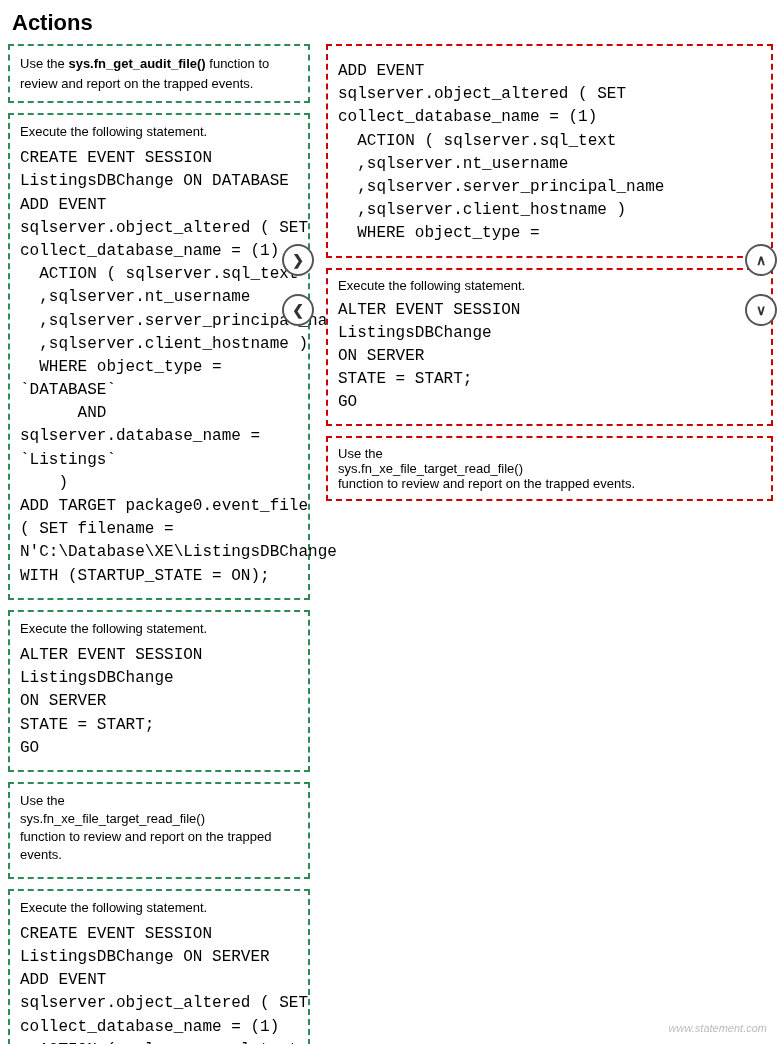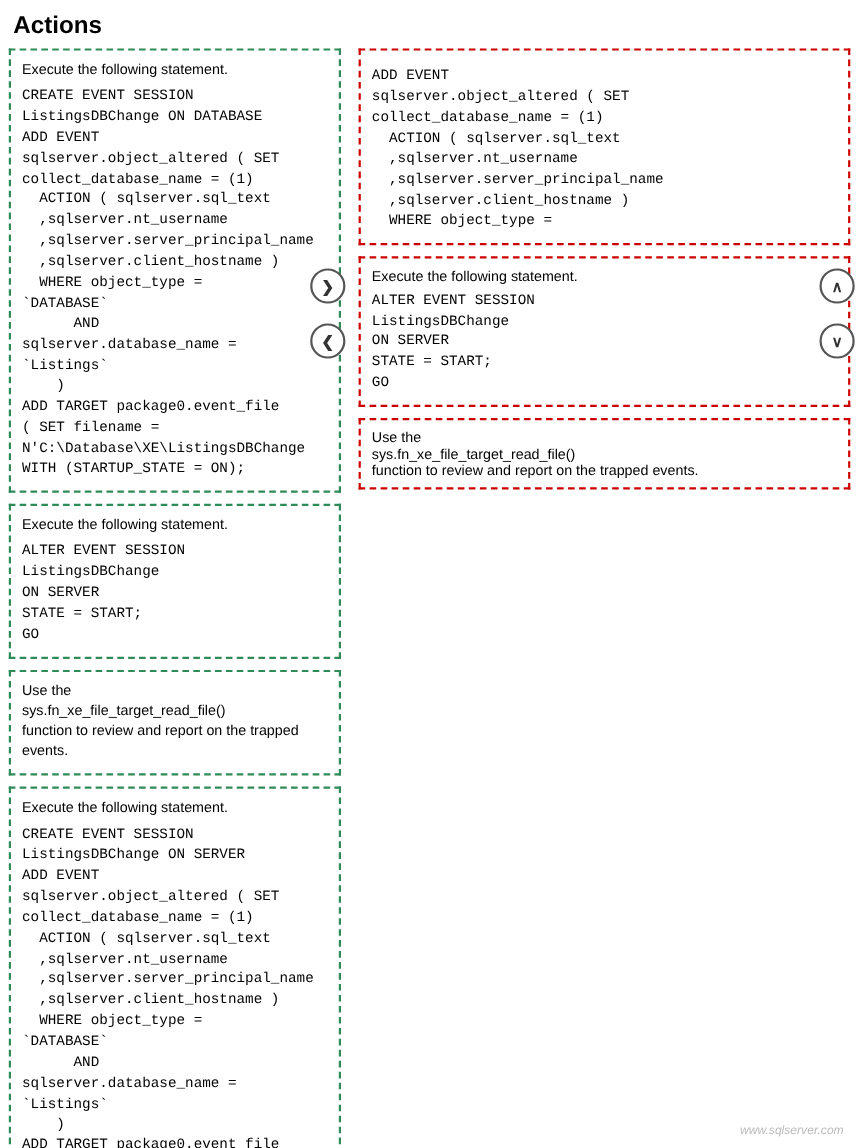--- a/index.html
+++ b/index.html
@@ -52,21 +52,21 @@
       background: #fff;
     }
 
     .card p {
       margin-bottom: 4px;
       line-height: 1.4;
     }
 
     pre, .code-block {
       font-family: 'Courier New', Courier, monospace;
-      font-size: 13px;
+      font-size: 16px;
       white-space: pre;
       line-height: 1.45;
       margin: 6px 0 2px 0;
     }
 
     .bold { font-weight: normal; }
 
     .nav-btn {
       width: 32px;
       height: 32px;
@@ -96,20 +96,23 @@
   </style>
 </head>
 <body>
 
 <div class="page-title">Actions</div>
 
 <div class="layout">
 
   <div class="left-column">
 
+    <div class="intro-card">
+      <span>Use the </span><span class="bold">sys.fn_get_audit_file()</span><span> function to review and report on the trapped events.</span>
+    </div>
 
     <div class="card">
       <p>Execute the following statement.</p>
       <pre>CREATE EVENT SESSION
 ListingsDBChange ON DATABASE
 ADD EVENT
 sqlserver.object_altered ( SET
 collect_database_name = (1)
   ACTION ( sqlserver.sql_text
   ,sqlserver.nt_username
@@ -194,16 +197,16 @@
     <div style="position:absolute; left:-36px; top:200px; display:flex; flex-direction:column; gap:18px;">
       <div class="nav-btn">❯</div>
       <div class="nav-btn">❮</div>
     </div>
 
     <div style="position:absolute; right:4px; top:200px; display:flex; flex-direction:column; gap:18px;">
       <div class="nav-btn">∧</div>
       <div class="nav-btn">∨</div>
     </div>
 
-    <div style="position:fixed; bottom:10px; right:14px; color:#bbb; font-size:11px; font-style:italic;">www.sqlserver.com</div>
+    <div style="position:fixed; bottom:10px; right:14px; color:#bbb; font-size:11px; font-style:italic;">www.statement.com</div>
 
   </div>
 </div>
 
 </body></html>

